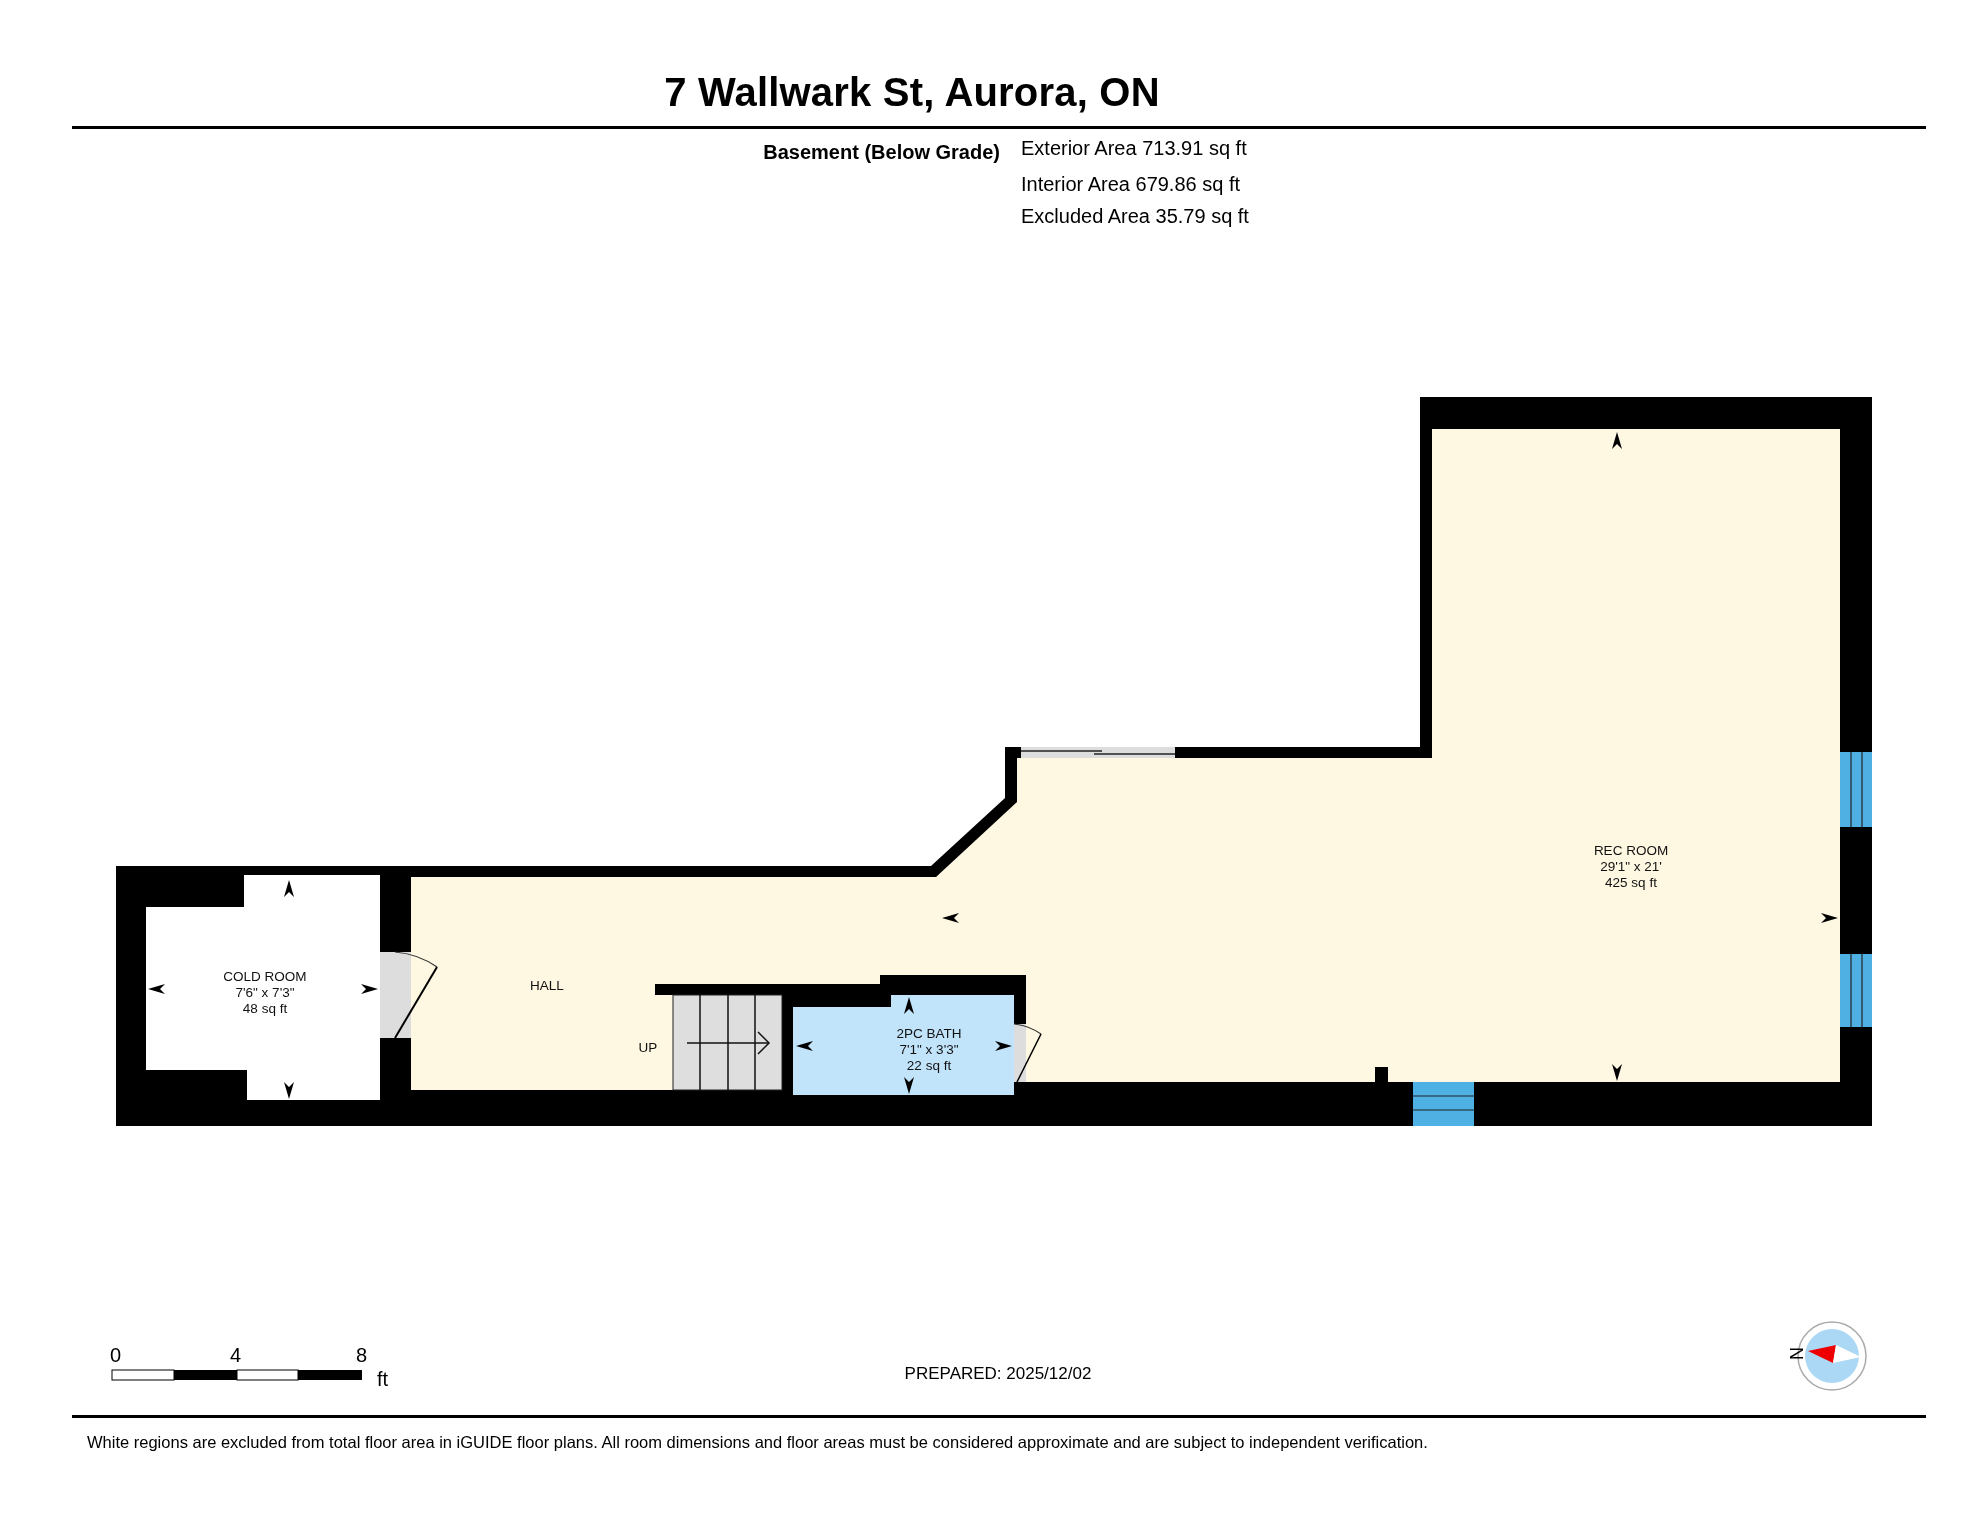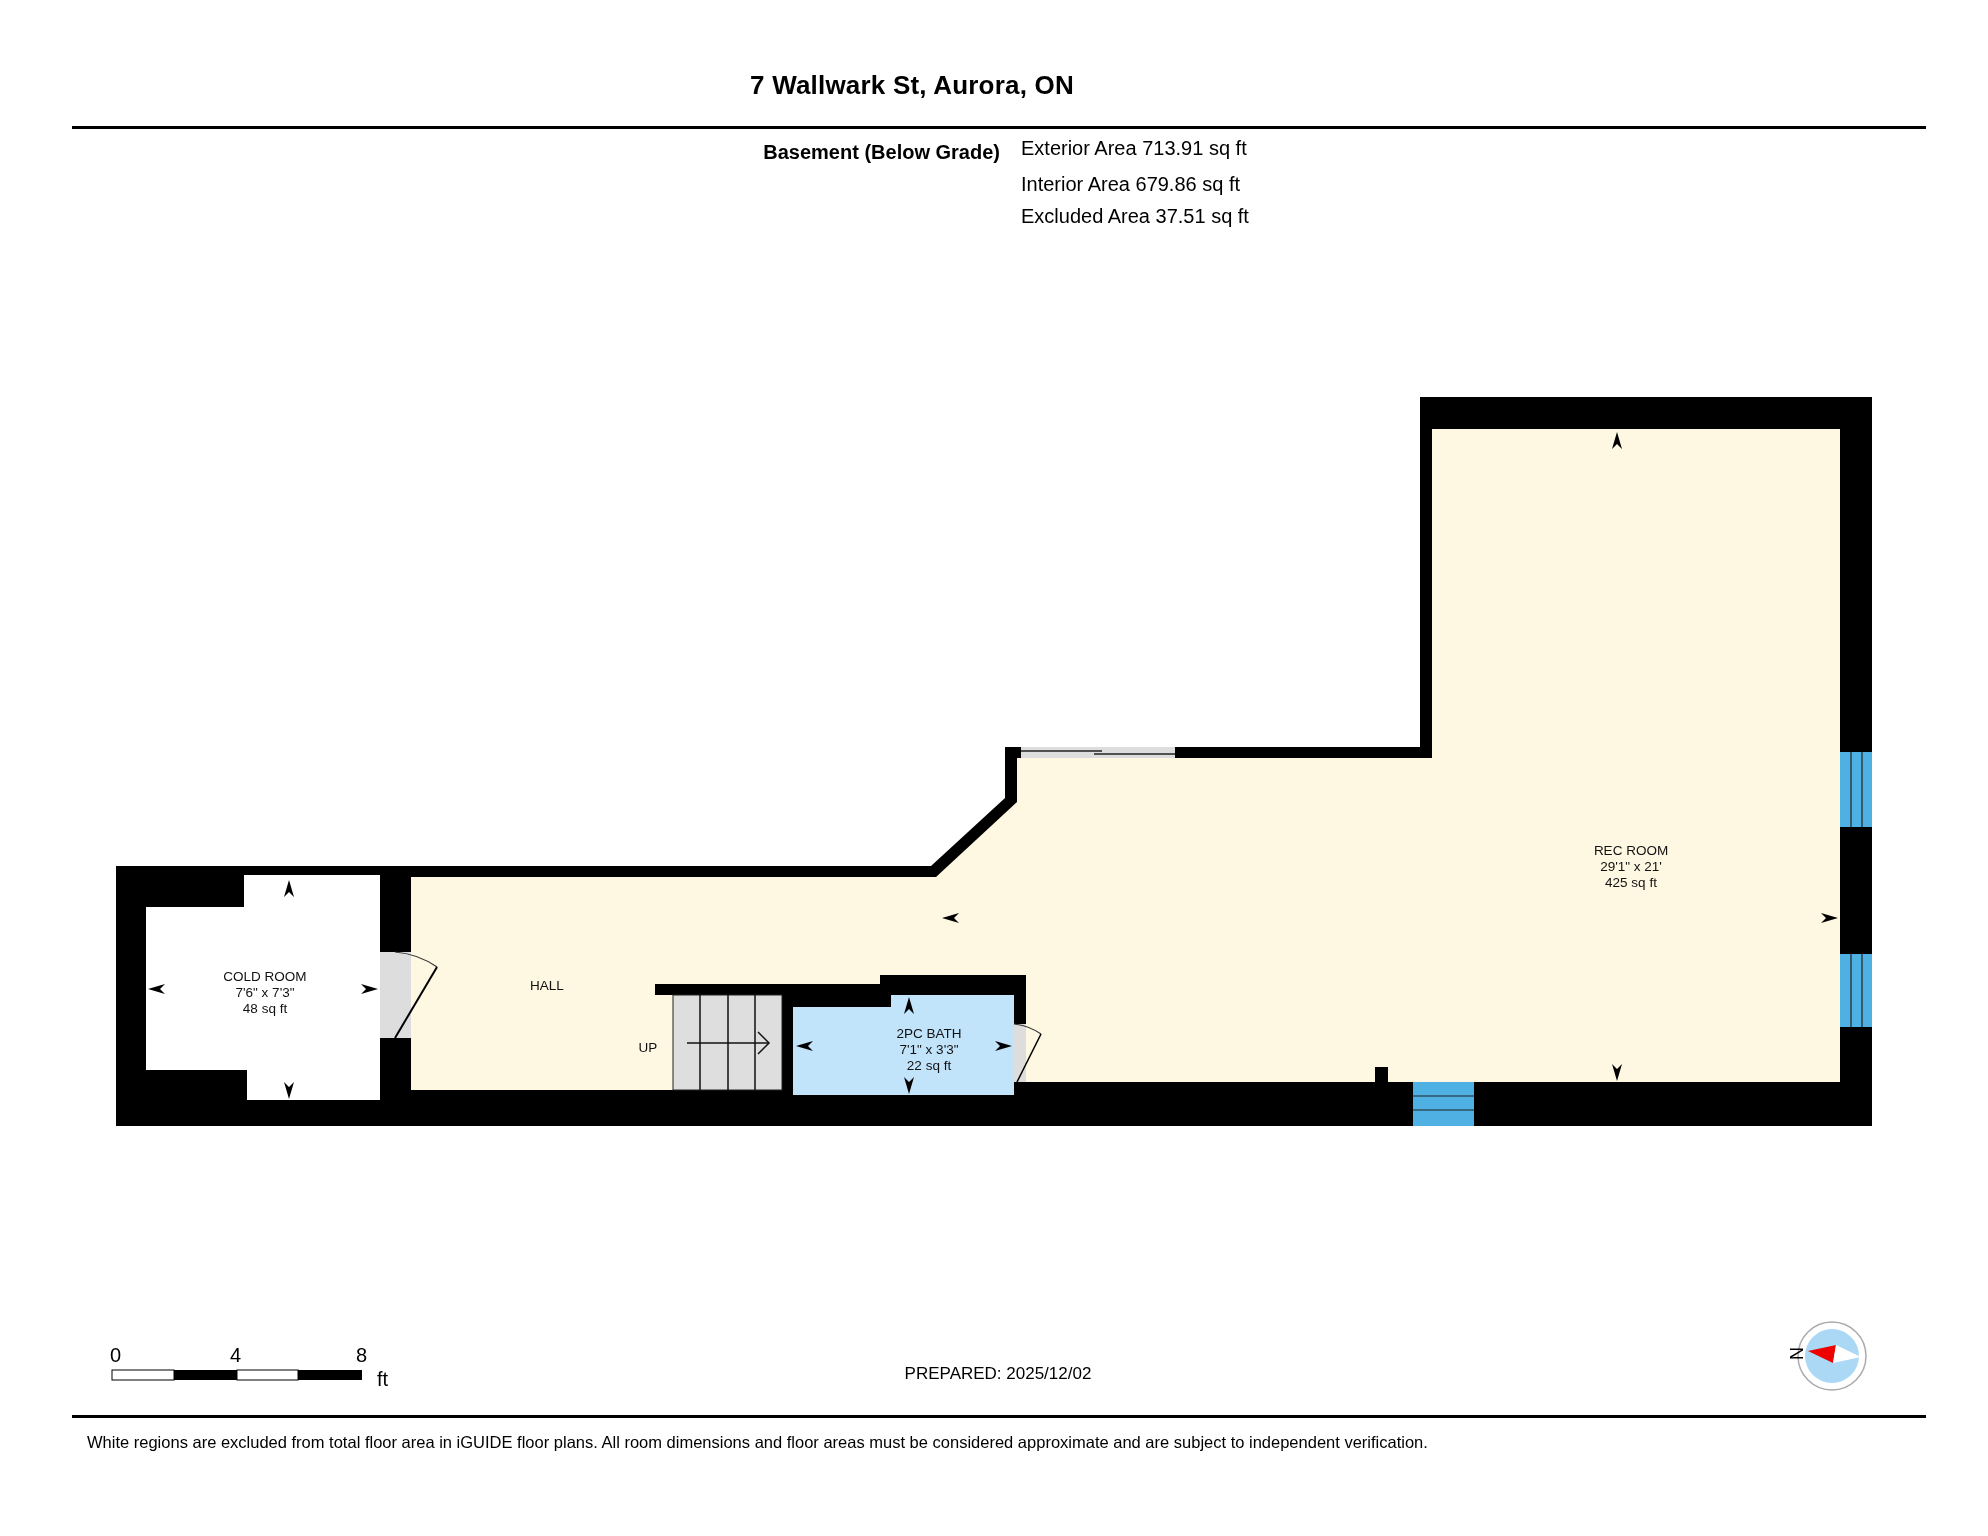--- a/index.html
+++ b/index.html
@@ -1,36 +1,36 @@
 <!DOCTYPE html>
 <html><head>
   <meta charset="utf-8">
   <style>
     html, body { margin: 0; padding: 0; background: #ffffff; }
     body { width: 1988px; height: 1536px; position: relative; overflow: hidden; font-family: "Liberation Sans", sans-serif; color: #000; }
     .abs { position: absolute; }
-    #title { left: 0; width: 1824px; top: 70px; text-align: center; font-size: 26px; font-weight: bold; letter-spacing: 0.2px; }
+    #title { left: 0; width: 1824px; top: 70px; text-align: center; font-size: 40px; font-weight: bold; letter-spacing: 0.2px; }
     .rule { position: absolute; background: #000; }
     #level-name { top: 141px; right: 988px; font-size: 20px; font-weight: bold; white-space: nowrap; text-align: right; }
     .area-line { left: 1021px; font-size: 20px; white-space: nowrap; }
     #plan { position: absolute; left: 0; top: 0; }
     .room-label { font-family: "Liberation Sans", sans-serif; font-size: 13.5px; fill: #111; text-anchor: middle; }
     #scale-labels span { position: absolute; font-size: 20px; }
     #prepared { left: 0; width: 1996px; top: 1364px; text-align: center; font-size: 17px; }
     #disclaimer { left: 79px; top: 1433px; font-size: 16.5px; white-space: nowrap; margin-left: 8px; }
   </style>
 </head>
 <body>
 
 <div id="title" class="abs">7 Wallwark St, Aurora, ON</div>
 <div class="rule" style="left:72px; top:126px; width:1854px; height:3px;"></div>
 <div id="level-name" class="abs">Basement (Below Grade)</div>
 <div class="abs area-line" style="top:129px;margin-top:8px;">Exterior Area 713.91 sq ft</div>
 <div class="abs area-line" style="top:173px;">Interior Area 679.86 sq ft</div>
-<div class="abs area-line" style="top:205px;">Excluded Area 37.51 sq ft</div>
+<div class="abs area-line" style="top:205px;">Excluded Area 35.79 sq ft</div>
 
 <svg id="plan" width="1988" height="1536" viewBox="0 0 1988 1536">
 
   <g>
     <polygon fill="#000" points="116,866 931,866 1005,798 1005,747 1420,747 1420,397 1872,397 1872,1126 116,1126"></polygon>
   </g>
 
   <g>
     <polygon fill="#fef7e2" points="411,877 936,877 1017,802 1017,758 1432,758 1432,429 1840,429 1840,1082 1388,1082 1388,1067 1375,1067 1375,1082 1026,1082 1026,975 880,975 880,984 655,984 655,995 673,995 673,1090 411,1090"></polygon>
   </g>

